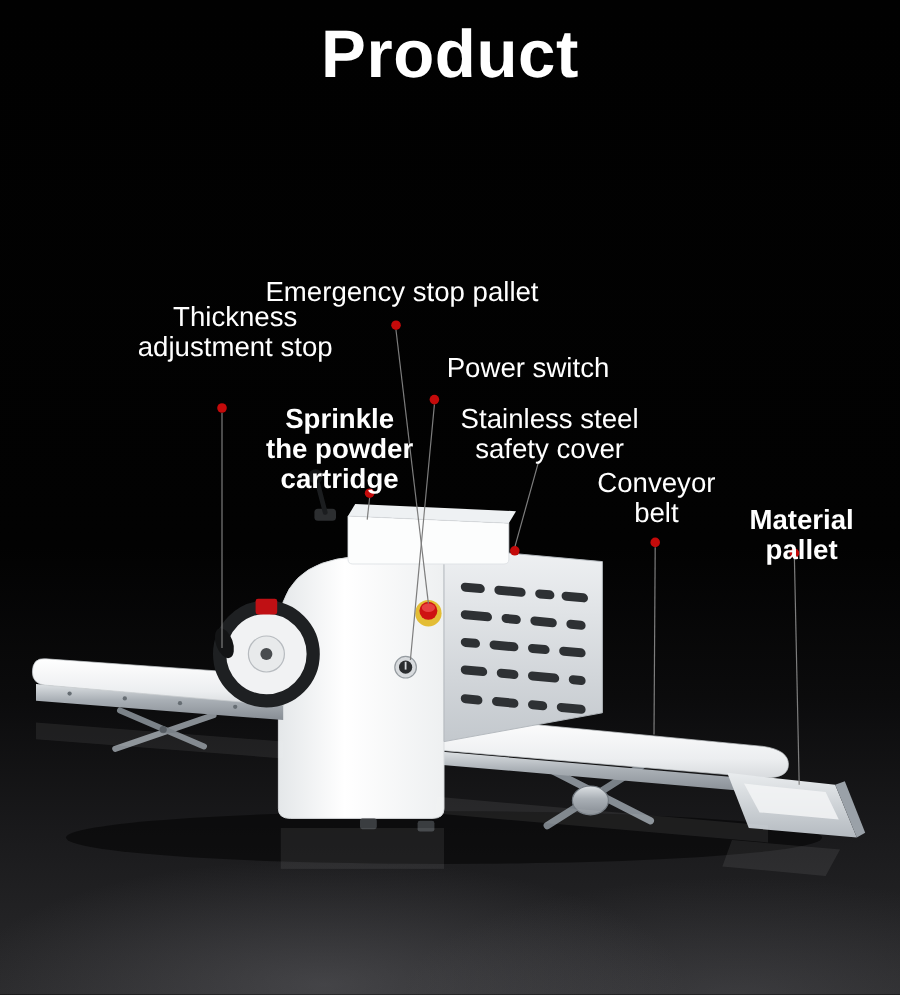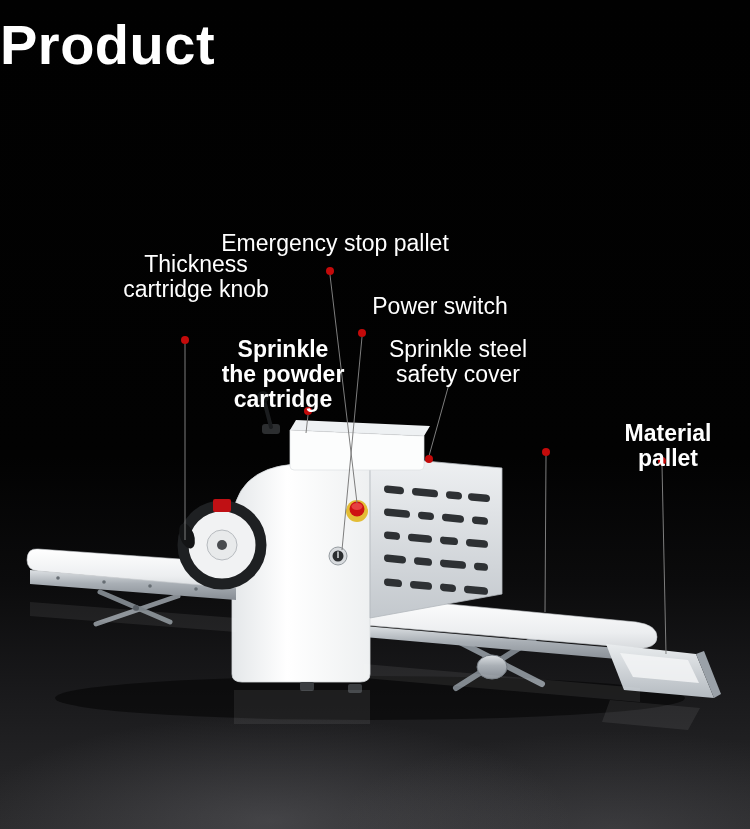--- a/index.html
+++ b/index.html
@@ -7,21 +7,21 @@
   .stage {
     position:relative; width:750px; height:829px; overflow:hidden;
     font-family:"Liberation Sans", sans-serif;
     background:
       radial-gradient(ellipse 430px 150px at 36% 99%, rgba(130,130,136,0.30), rgba(0,0,0,0) 70%),
       radial-gradient(ellipse 400px 140px at 82% 100%, rgba(120,120,126,0.22), rgba(0,0,0,0) 70%),
       linear-gradient(180deg, #010101 0%, #020202 55%, #0b0b0c 70%, #1a1a1c 84%, #2a2a2c 100%);
   }
   .page-title {
     position:absolute; top:12px; left:0; width:100%;
-    color:#ffffff;
+    text-align:center; color:#ffffff;
     font-size:56px; font-weight:700; line-height:66px; letter-spacing:0.5px;
   }
   .machine-svg, .leader-svg { position:absolute; left:0; top:0; width:750px; height:829px; }
   .callout {
     position:absolute; transform:translateX(-50%);
     color:#ffffff; font-size:23px; line-height:25px; text-align:center;
     white-space:pre-line; font-weight:400;
   }
 </style>
 </head>
@@ -174,22 +174,24 @@
       <circle cx="362" cy="333" r="4"></circle>
       <circle cx="308" cy="411" r="4"></circle>
       <circle cx="429" cy="459" r="4"></circle>
       <circle cx="546" cy="452" r="4"></circle>
       <circle cx="662" cy="461" r="4"></circle>
     </g>
   </svg>
 
   <div class="callout" style="left:335px; top:231px;">Emergency stop pallet</div>
   <div class="callout" style="left:196px; top:252px;">Thickness
-cartridge knob</div>
+adjustment stop</div>
   <div class="callout" style="left:440px; top:294px;">Power switch</div>
   <div class="callout" style="left:283px; top:337px;font-weight:bold;">Sprinkle
 the powder
 cartridge</div>
-  <div class="callout" style="left:458px; top:337px;">Sprinkle steel
+  <div class="callout" style="left:458px; top:337px;">Stainless steel
 safety cover</div>
+  <div class="callout" style="left:547px; top:390px;">Conveyor
+belt</div>
   <div class="callout" style="left:668px; top:421px;font-weight:bold;">Material pallet</div>
 
 </div>
 
 </body></html>

